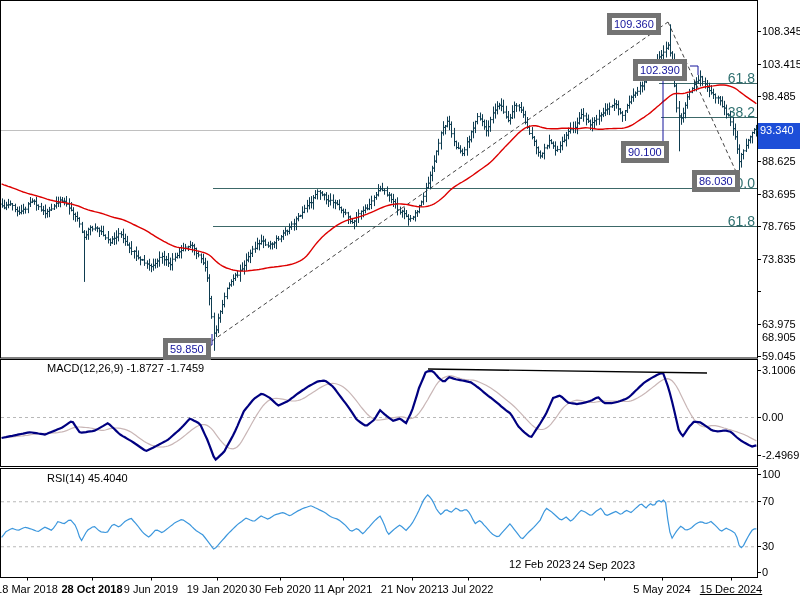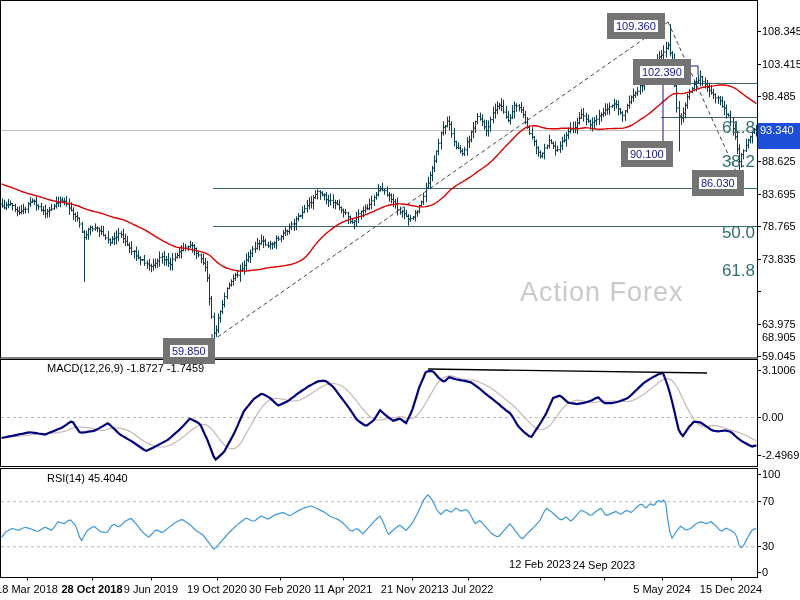--- a/index.html
+++ b/index.html
@@ -1,28 +1,28 @@
 <!DOCTYPE html>
 <html><head>
 <meta charset="utf-8">
 <style>
   html,body{margin:0;padding:0;background:#fff;}
   #stage{position:relative;width:800px;height:600px;background:#fff;overflow:hidden;
          font-family:"Liberation Sans",sans-serif;}
   #svg{position:absolute;left:0;top:0;}
   .axlbl{position:absolute;font-size:11px;color:#000;white-space:nowrap;line-height:13px;}
   .datelbl{position:absolute;font-size:11px;color:#000;white-space:nowrap;transform:translateX(-50%);}
-  .fiblbl{position:absolute;font-size:17px;color:#2f7070;white-space:nowrap;transform:translateX(-100%);margin-top:48px;}
+  .fiblbl{position:absolute;font-size:14px;color:#2f7070;white-space:nowrap;transform:translateX(-100%);}
   .hdr{position:absolute;left:8px;top:6px;font-size:12px;color:#000;white-space:nowrap;}
   .hdr .tri{font-size:9px;margin-right:5px;vertical-align:1px;color:#000;cursor:pointer;}
   .hdr .sym{margin-right:8px;}
   .indlabel{position:absolute;font-size:11px;color:#000;white-space:nowrap;padding-left:40px;}
   .watermark{position:absolute;font-size:27px;color:#c9c9c9;white-space:nowrap;letter-spacing:1px;}
   .ann{position:absolute;font-size:11px;line-height:12px;color:#15159c;background:#fff;
-       border:7px solid #737373;padding:0 2px;white-space:nowrap;cursor:pointer;}
+       border:5px solid #737373;padding:0 2px;white-space:nowrap;cursor:pointer;}
   .ptag{position:absolute;left:758px;width:41px;height:26px;background:#1d4ed8;color:#fff;
         font-size:11px;line-height:14px;padding-left:2px;}
 </style>
 </head>
 <body>
 
 <div id="stage">
   <svg id="svg" width="800" height="600">
       <rect x="0.5" y="0.5" width="757" height="357.5" fill="none" stroke="#000000" stroke-width="1"></rect>
       <rect x="0.5" y="359.5" width="757" height="107" fill="none" stroke="#000000" stroke-width="1"></rect>
@@ -73,21 +73,20 @@
       <line x1="343.5" y1="577.5" x2="343.5" y2="580.5" stroke="#000000" stroke-width="1"></line>
       <line x1="412.5" y1="577.5" x2="412.5" y2="580.5" stroke="#000000" stroke-width="1"></line>
       <line x1="468.5" y1="577.5" x2="468.5" y2="580.5" stroke="#000000" stroke-width="1"></line>
       <line x1="540.5" y1="577.5" x2="540.5" y2="580.5" stroke="#000000" stroke-width="1"></line>
       <line x1="604.5" y1="577.5" x2="604.5" y2="580.5" stroke="#000000" stroke-width="1"></line>
       <line x1="662.5" y1="577.5" x2="662.5" y2="580.5" stroke="#000000" stroke-width="1"></line>
       <line x1="731.5" y1="577.5" x2="731.5" y2="580.5" stroke="#000000" stroke-width="1"></line>
     </svg>
 
 
-  <div class="watermark" style="left:520px;top:277px;">Action Forex</div>
 
   <div class="indlabel" style="left:7px;top:362px;">MACD(12,26,9) -1.8727 -1.7459</div>
   <div class="indlabel" style="left:7px;top:472px;">RSI(14) 45.4040</div>
 
   <div class="ptag" id="priceTag" style="top: 123px;">93.340</div>
 
   <div id="labels">
       <div class="fiblbl" style="left: 755px; top: 70px;">61.8</div>
       <div class="fiblbl" style="left: 755px; top: 104px;">38.2</div>
       <div class="fiblbl" style="left: 755px; top: 175px;">50.0</div>
@@ -110,23 +109,23 @@
       <div class="axlbl" style="left: 762px; top: 540px;">30</div>
       <div class="axlbl" style="left: 762px; top: 566px;">0</div>
       <div class="ann" style="left: 607px; top: 13px;">109.360</div>
       <div class="ann" style="left: 633px; top: 59px;">102.390</div>
       <div class="ann" style="left: 621px; top: 141px;">90.100</div>
       <div class="ann" style="left: 692px; top: 170px;">86.030</div>
       <div class="ann" style="left: 163px; top: 338px;">59.850</div>
       <div class="datelbl" style="left: 27px; top: 583px;">18 Mar 2018</div>
       <div class="datelbl" style="left: 92px; top: 583px; font-weight: bold;">28 Oct 2018</div>
       <div class="datelbl" style="left: 151px; top: 583px;">9 Jun 2019</div>
-      <div class="datelbl" style="left: 217px; top: 583px;">19 Oct 2020</div>
+      <div class="datelbl" style="left: 217px; top: 583px;">19 Jan 2020</div>
       <div class="datelbl" style="left: 280px; top: 583px;">30 Feb 2020</div>
       <div class="datelbl" style="left: 343px; top: 583px;">11 Apr 2021</div>
       <div class="datelbl" style="left: 412px; top: 583px;">21 Nov 2021</div>
       <div class="datelbl" style="left: 468px; top: 583px;">3 Jul 2022</div>
       <div class="datelbl" style="left: 540px; top: 558px;">12 Feb 2023</div>
       <div class="datelbl" style="left: 604px; top: 559px;">24 Sep 2023</div>
       <div class="datelbl" style="left: 662px; top: 583px;">5 May 2024</div>
-      <div class="datelbl" style="left: 731px; top: 583px;">15 Dec 2024</div>
+      <div class="datelbl" style="left: 731px; top: 583px; text-decoration: underline;">15 Dec 2024</div>
     </div>
 </div>
 
 </body></html>

